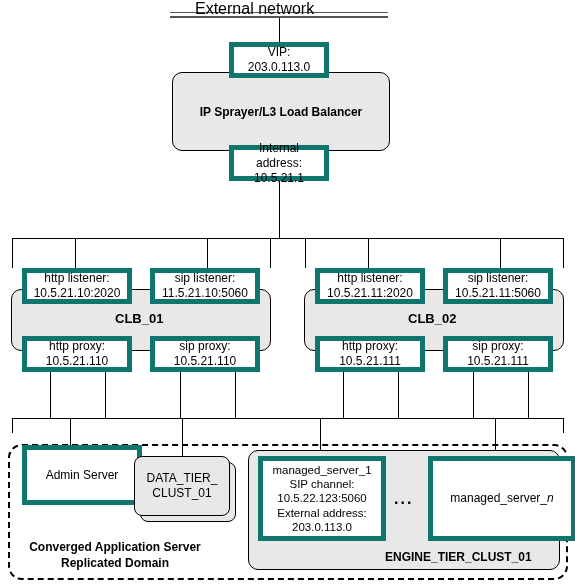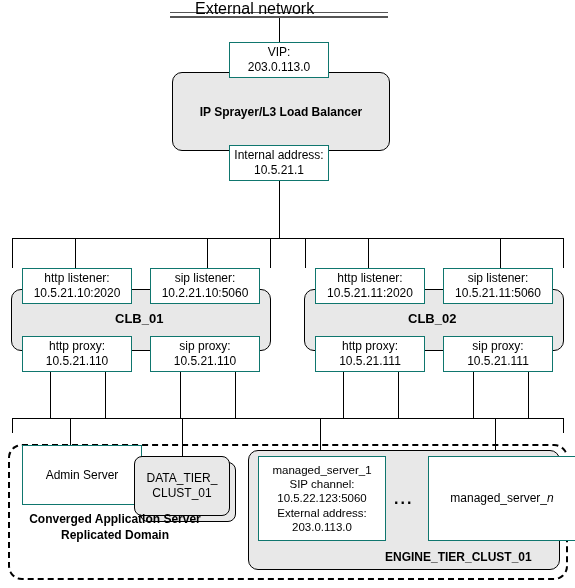--- a/index.html
+++ b/index.html
@@ -30,21 +30,21 @@
   }
   .label-ext {
     position: absolute;
     left: 195px;
     top: 0px;
     font-size: 16px;
   }
   .box {
     position: absolute;
     background: #fff;
-    border: 1px solid #0f766e;
+    border: 5px solid #0f766e;
     text-align: center;
     display: flex;
     align-items: center;
     justify-content: center;
     flex-direction: column;
     padding: 2px 4px;
     line-height: 1.25;
   }
   .graybox {
     position: absolute;
@@ -163,21 +163,21 @@
 
 <div class="graybox" style="left:11px; top:289px; width:260px; height:62px; justify-content:center;"></div>
 <div class="clb-label" style="left:115px; top:311px;">CLB_01</div>
 
 <div class="box" style="left:22px; top:268px; width:110px; height:36px;">
   <span>http listener:</span>
   <span>10.5.21.10:2020</span>
 </div>
 <div class="box" style="left:150px; top:268px; width:110px; height:36px;">
   <span>sip listener:</span>
-  <span>10.2.21.10:5060</span>
+  <span>11.5.21.10:5060</span>
 </div>
 <div class="box" style="left:22px; top:336px; width:110px; height:36px;">
   <span>http proxy:</span>
   <span>10.5.21.110</span>
 </div>
 <div class="box" style="left:150px; top:336px; width:110px; height:36px;">
   <span>sip proxy:</span>
   <span>10.5.21.110</span>
 </div>
 
@@ -252,16 +252,16 @@
 </div>
 
 <div class="dots" style="left:394px; top:490px;">...</div>
 
 <div class="box" style="left:428px; top:456px; width:148px; height:85px;">
   <span>
     <span>managed_server_</span><i>n</i>
   </span>
 </div>
 
-<div class="domain-label" style="left:25px; top:512px;">
+<div class="domain-label" style="left:25px; top:540px;">
   <span>Converged Application Server</span><br>
   <span>Replicated Domain</span>
 </div>
 
 </body></html>

